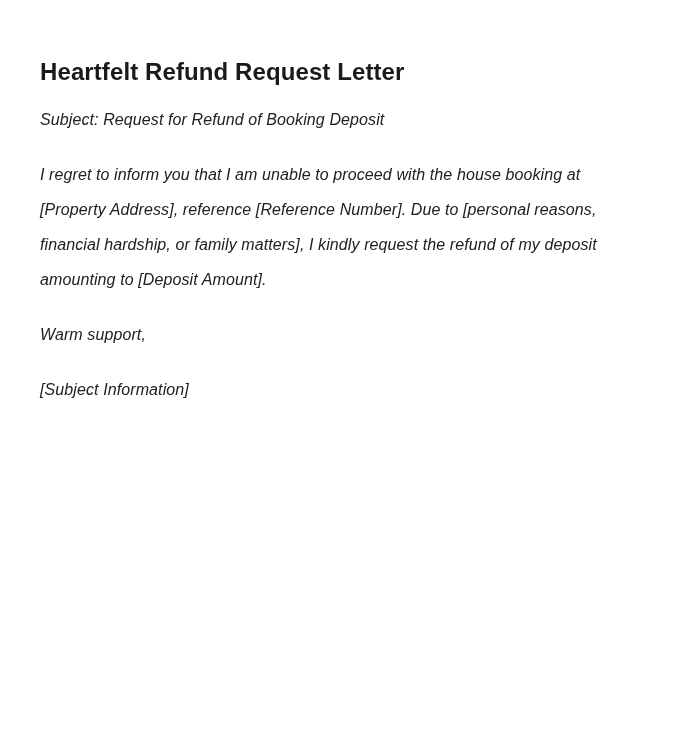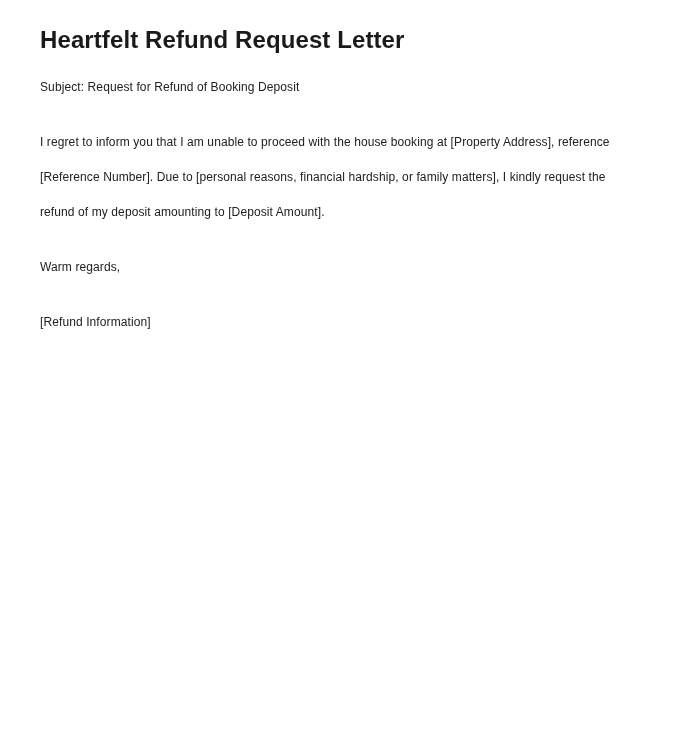--- a/index.html
+++ b/index.html
@@ -11,50 +11,52 @@
     width: 700px;
     height: 746px;
     font-family: "Liberation Sans", "DejaVu Sans", sans-serif;
     color: #212121;
     overflow: hidden;
   }
   .letter {
     box-sizing: border-box;
     width: 700px;
     padding: 24px 0 0 40px;
+    margin-top: 32px;
   }
   .letter-title {
     font-size: 24px;
     line-height: 32px;
     font-weight: 700;
     color: #1a1a1a;
     letter-spacing: 0.1px;
     margin: 0 0 14px 0;
     width: 620px;
   }
   .letter-paragraph {
-    font-size: 12px;
+    font-size: 16px;
     line-height: 35px;
     font-weight: 400;
     color: #212121;
     margin: 0 0 20px 0;
     width: 600px;
     letter-spacing: 0.1px;
+    font-style: italic;
   }
 </style>
 </head>
 <body>
 
 <main class="letter">
   <h1 class="letter-title">Heartfelt Refund Request Letter</h1>
 
   <p class="letter-paragraph">Subject: Request for Refund of Booking Deposit</p>
 
 
   <p class="letter-paragraph">I regret to inform you that I am unable to proceed with the house booking at [Property Address], reference [Reference Number]. Due to [personal reasons, financial hardship, or family matters], I kindly request the refund of my deposit amounting to [Deposit Amount].</p>
 
 
 
-  <p class="letter-paragraph">Warm regards,</p>
+  <p class="letter-paragraph">Warm support,</p>
 
 
-  <p class="letter-paragraph">[Refund Information]</p>
+  <p class="letter-paragraph">[Subject Information]</p>
 </main>
 
 </body></html>

